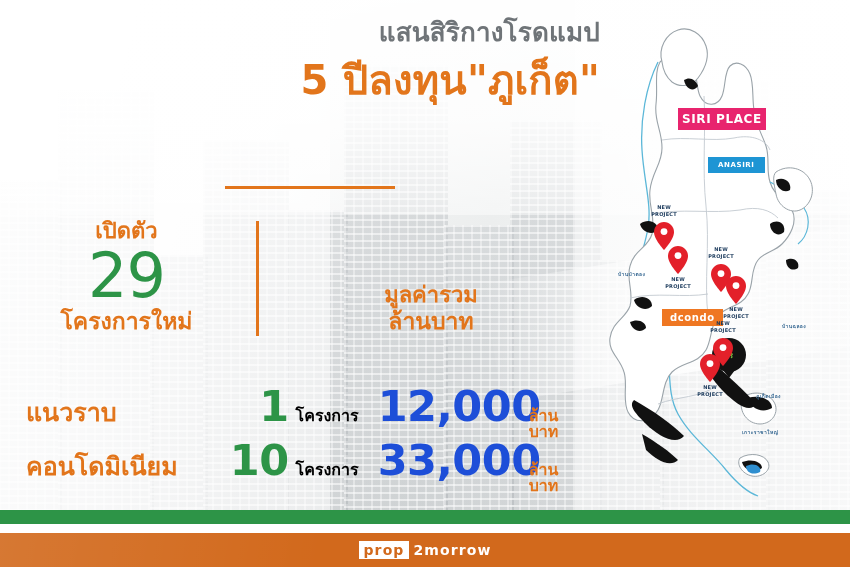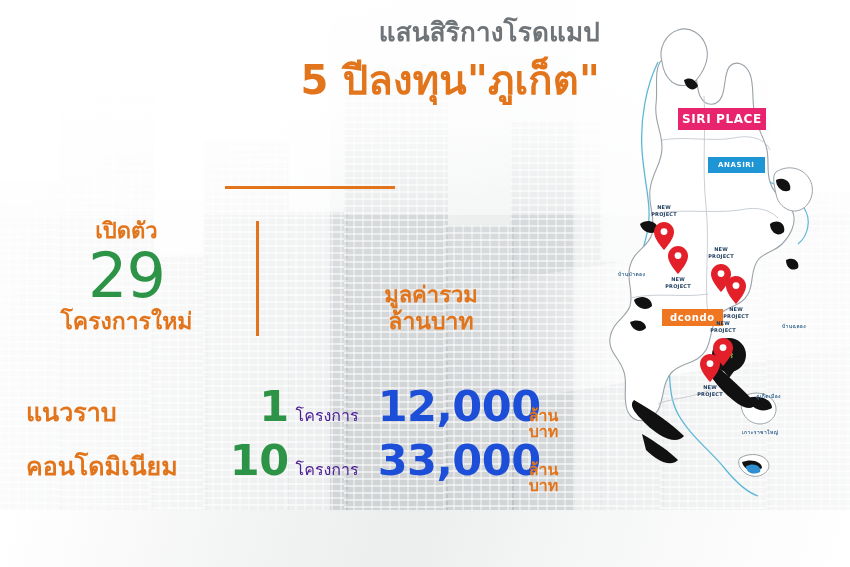--- a/index.html
+++ b/index.html
@@ -107,21 +107,21 @@
     width:186px; text-align:left;
     font-size:25px; font-weight:700; color:#e2751b; line-height:1;
   }
   .num {
     width:86px; text-align:right;
     font-size:43px; font-weight:700; color:#2d9447; line-height:1;
     letter-spacing:-.5px;
   }
   .num-unit {
     width:92px; padding-left:7px;
-    font-size:16px; font-weight:400; color:#4c1d95; line-height:1;
+    font-size:16px; font-weight:700; color:#000000; line-height:1;
   }
   .amt {
     width:145px; text-align:right;
     font-size:43px; font-weight:700; color:#1d4ed8; line-height:1;
     letter-spacing:-.5px;
   }
   .amt-unit {
     padding-left:6px;
     font-size:16px; font-weight:700; color:#e2751b; line-height:1;
   }
@@ -372,14 +372,24 @@
       </svg>
     </div>
     <div class="pin-label" style="left:81px; top:384px;">NEW<br>PROJECT</div>
 
     <div class="place-label" style="left:18px; top:270px;">บ้านป่าตอง</div>
     <div class="place-label" style="left:182px; top:322px;">บ้านฉลอง</div>
     <div class="place-label" style="left:156px; top:392px;">ภูเก็ตเมือง</div>
     <div class="place-label" style="left:142px; top:428px;">เกาะราชาใหญ่</div>
   </div>
 
+  <div class="footer">
+    <div class="footer-green"></div>
+    <div class="footer-gap"></div>
+    <div class="footer-orange">
+      <div class="logo">
+        <span class="logo-prop">prop</span>
+        <span class="logo-2morrow">2morrow</span>
+      </div>
+    </div>
+  </div>
 
 </div>
 
 </body></html>

